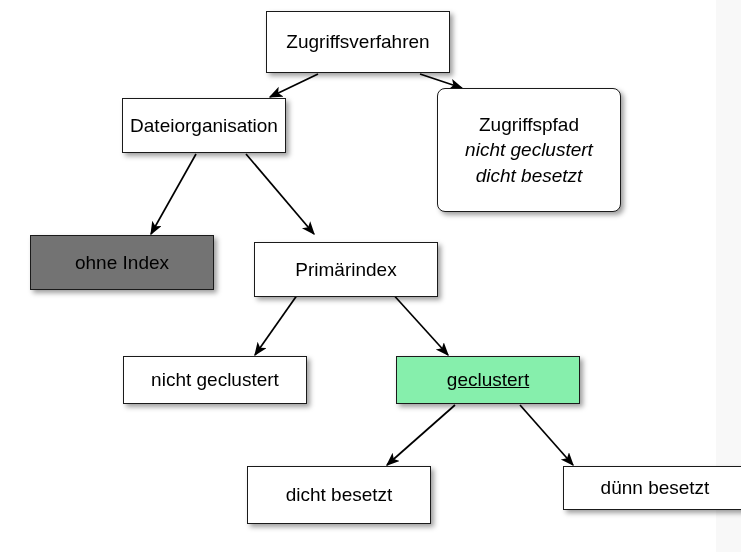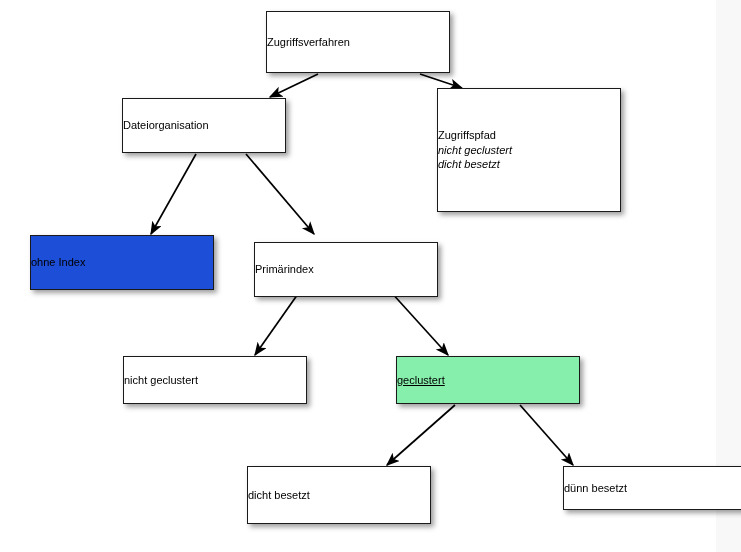--- a/index.html
+++ b/index.html
@@ -35,25 +35,25 @@
     width: 741px;
     height: 552px;
   }
   .node {
     position: absolute;
     box-sizing: border-box;
     background: #ffffff;
     border: 1.6px solid #1a1a1a;
     display: flex;
     flex-direction: column;
-    align-items: flex-start;
+    align-items: center;
     justify-content: center;
     text-align: center;
     color: #000000;
-    font-size: 11px;
+    font-size: 19px;
     line-height: 1.32;
     box-shadow: 3px 3px 5px rgba(0,0,0,0.38);
     z-index: 2;
   }
   .node .line {
     display: block;
     white-space: nowrap;
   }
   .node .line.italic {
     font-style: italic;
@@ -84,26 +84,26 @@
       </g>
   </svg>
 
   <div id="node-layer">
       <div class="node" style="left: 266px; top: 11px; width: 184px; height: 62px; background: rgb(255, 255, 255); border-color: rgb(26, 26, 26); color: rgb(0, 0, 0);">
         <span class="line">Zugriffsverfahren</span>
       </div>
       <div class="node" style="left: 122px; top: 98px; width: 164px; height: 55px; background: rgb(255, 255, 255); border-color: rgb(26, 26, 26); color: rgb(0, 0, 0);">
         <span class="line">Dateiorganisation</span>
       </div>
-      <div class="node" style="left: 437px; top: 88px; width: 184px; height: 124px; background: rgb(255, 255, 255); border-color: rgb(26, 26, 26); color: rgb(0, 0, 0);">
+      <div class="node" style="left: 437px; top: 88px; width: 184px; height: 124px; background: rgb(255, 255, 255); border-color: rgb(26, 26, 26); color: rgb(0, 0, 0); border-radius: 8px;">
         <span class="line">Zugriffspfad</span>
         <span class="line italic">nicht geclustert</span>
         <span class="line italic">dicht besetzt</span>
       </div>
-      <div class="node" style="left: 30px; top: 235px; width: 184px; height: 55px; background: #1d4ed8; border-color: rgb(26, 26, 26); color: rgb(0, 0, 0);">
+      <div class="node" style="left: 30px; top: 235px; width: 184px; height: 55px; background: #737373; border-color: rgb(26, 26, 26); color: rgb(0, 0, 0);">
         <span class="line">ohne Index</span>
       </div>
       <div class="node" style="left: 254px; top: 242px; width: 184px; height: 55px; background: rgb(255, 255, 255); border-color: rgb(26, 26, 26); color: rgb(0, 0, 0);">
         <span class="line">Primärindex</span>
       </div>
       <div class="node" style="left: 123px; top: 356px; width: 184px; height: 48px; background: rgb(255, 255, 255); border-color: rgb(26, 26, 26); color: rgb(0, 0, 0);">
         <span class="line">nicht geclustert</span>
       </div>
       <div class="node" style="left: 396px; top: 356px; width: 184px; height: 48px; background: #86efac; border-color: rgb(26, 26, 26); color: rgb(0, 0, 0); text-decoration: underline;">
         <span class="line">geclustert</span>

